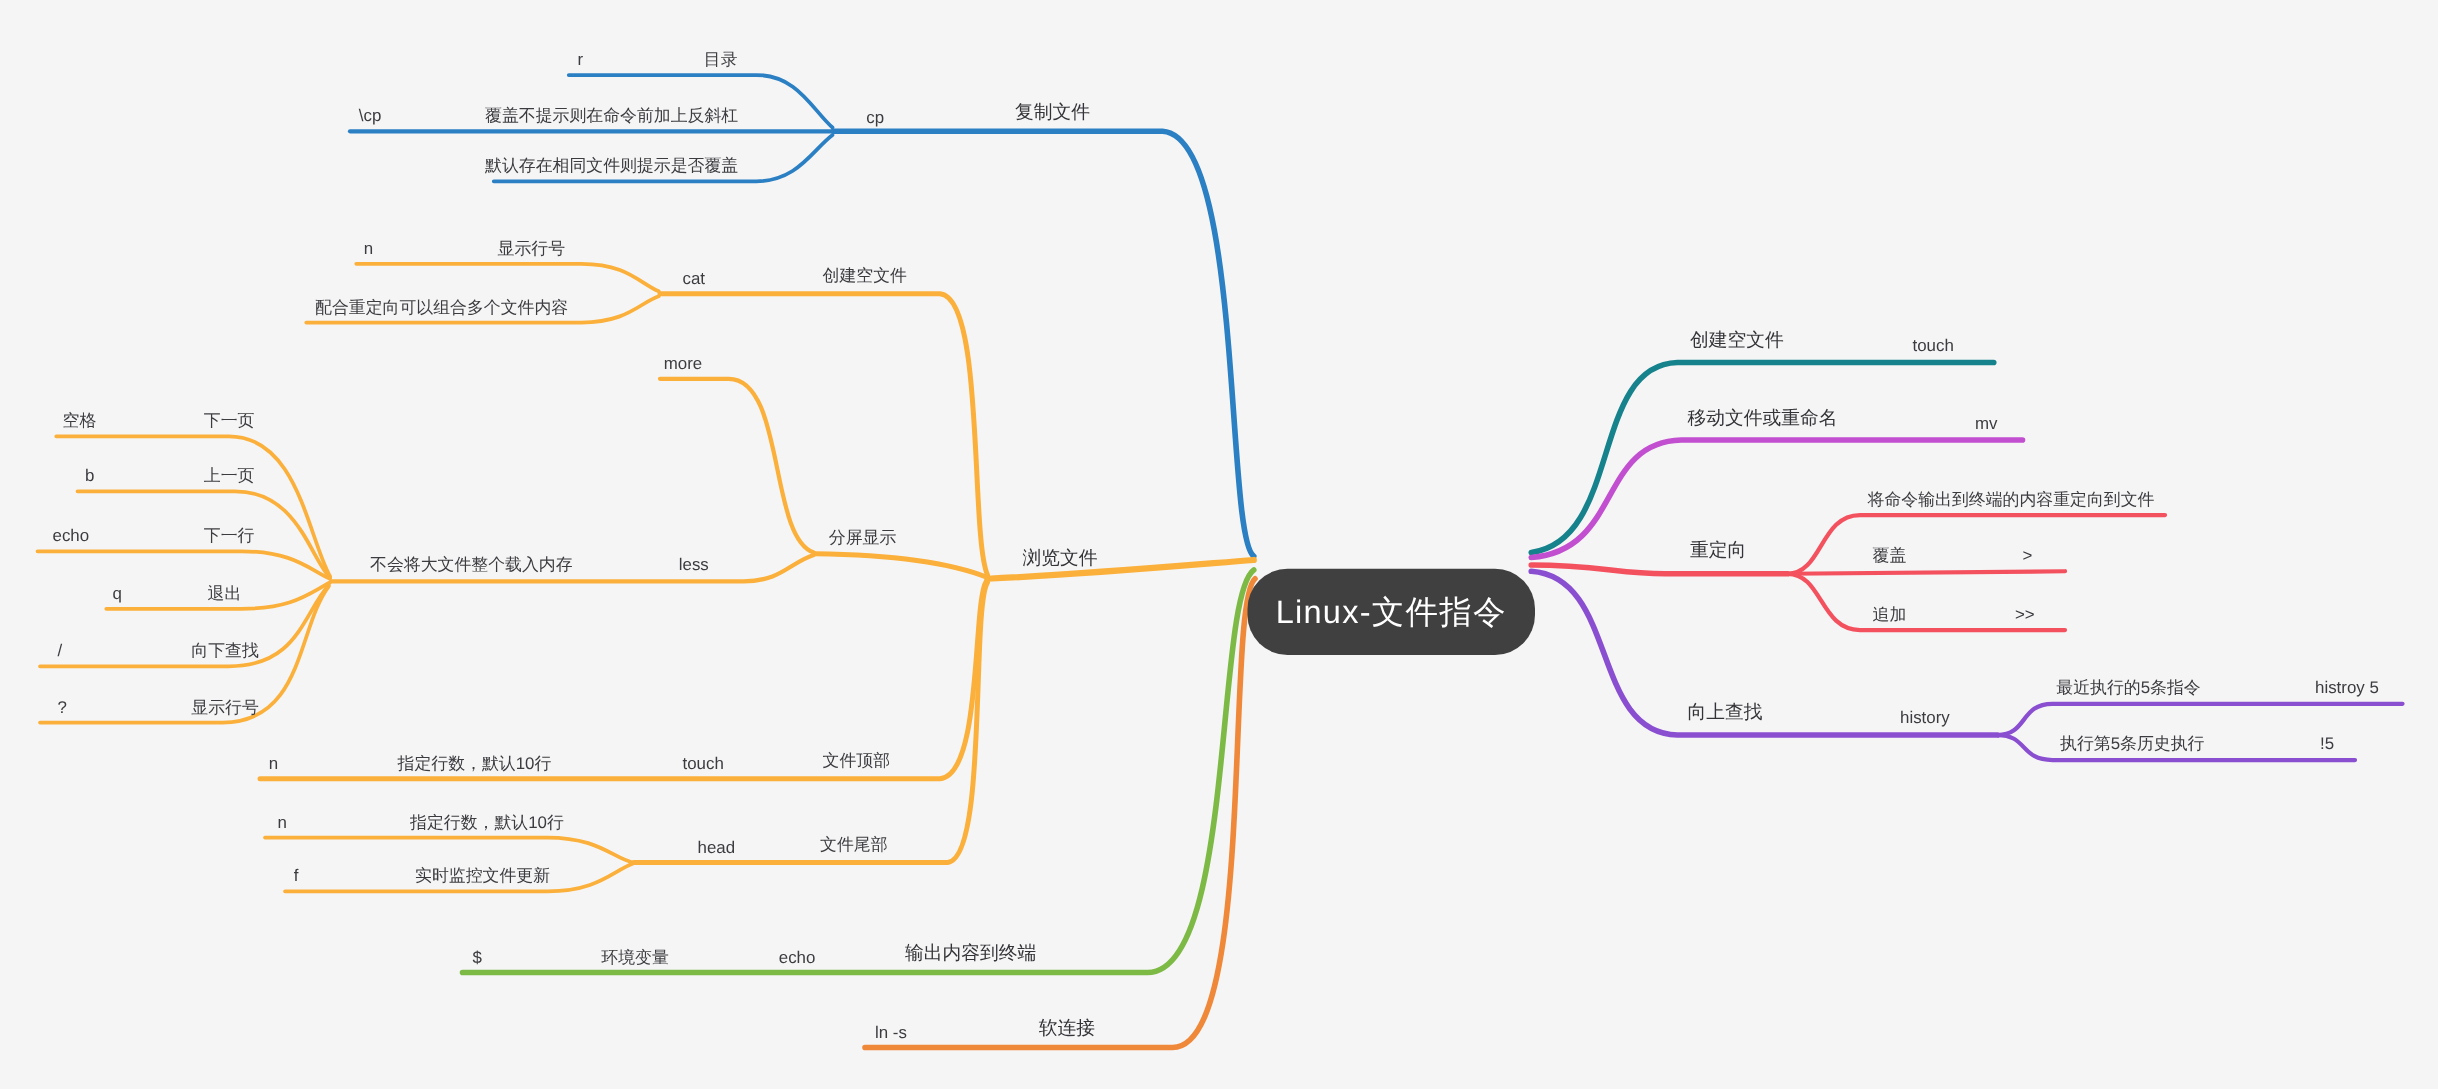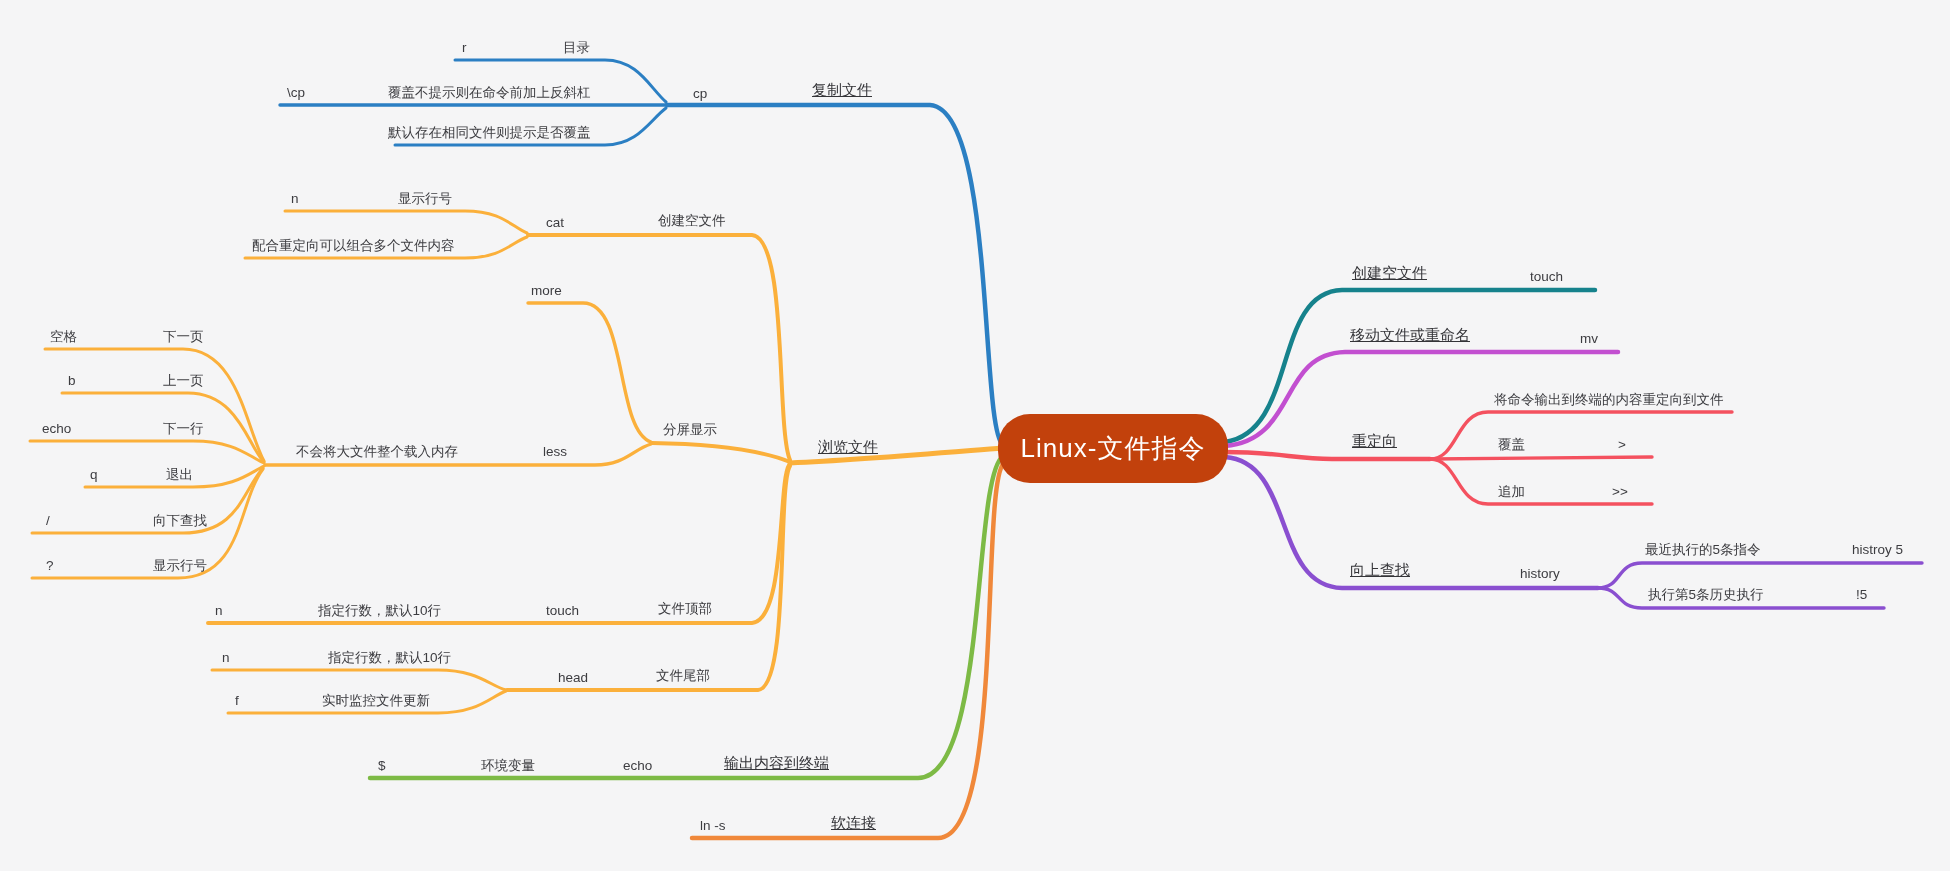--- a/index.html
+++ b/index.html
@@ -1,21 +1,21 @@
 <!DOCTYPE html>
 <html><head>
 <meta charset="utf-8">
 <style>
   html,body{margin:0;padding:0;background:#f5f5f6;}
   .canvas{position:relative;width:1950px;height:871px;background:#f5f5f6;overflow:hidden;
           font-family:"Liberation Sans","DejaVu Sans",sans-serif;}
   .wires{position:absolute;left:0;top:0;z-index:1;}
   .wires path{fill:none;stroke-linecap:round;stroke-linejoin:round;}
   .lbl{position:absolute;z-index:2;font-size:13.5px;color:#3c3c40;white-space:nowrap;line-height:17px;cursor:default;}
-  .lv1{font-size:15px;color:#343438;line-height:19px;text-decoration:underline;}
+  .lv1{font-size:15px;color:#343438;line-height:19px;}
   .root-node{position:absolute;z-index:3;left:998px;top:414px;width:230px;height:69px;
              border-radius:32px;display:flex;align-items:center;justify-content:center;
              color:#ffffff;font-size:26px;font-weight:400;letter-spacing:1px;}
 </style>
 </head>
 <body>
 
 <div class="canvas">
 
   <svg class="wires" width="1950" height="871" viewBox="0 0 1950 871">
@@ -70,21 +70,21 @@
       <path d="M1430,459 C1458,459 1456,504 1488,504 L1652,504" stroke-width="3.4"></path>
     </g>
 
     <g stroke="#8a4fd0">
       <path d="M1225,457 C1295,462 1272,586 1342,588 L1598,588" stroke-width="4.5"></path>
       <path d="M1598,588 C1622,588 1616,563 1642,563 L1922,563" stroke-width="3.4"></path>
       <path d="M1598,588 C1622,588 1616,608 1642,608 L1884,608" stroke-width="3.4"></path>
     </g>
   </svg>
 
-  <div class="root-node" style="background-color: #c2410c;">Linux-文件指令</div>
+  <div class="root-node" style="background-color: #404040; margin-top: 41px;">Linux-文件指令</div>
 
   <div class="lbl" style="left:462px;top:39px">r</div>
   <div class="lbl" style="left:563px;top:39px">目录</div>
   <div class="lbl" style="left:287px;top:84px">\cp</div>
   <div class="lbl" style="left:388px;top:84px">覆盖不提示则在命令前加上反斜杠</div>
   <div class="lbl" style="left:388px;top:124px">默认存在相同文件则提示是否覆盖</div>
   <div class="lbl" style="left:693px;top:85px">cp</div>
   <div class="lbl lv1" style="left:812px;top:80px">复制文件</div>
 
   <div class="lbl lv1" style="left:818px;top:437px">浏览文件</div>
@@ -114,21 +114,21 @@
   <div class="lbl" style="left:153px;top:557px">显示行号</div>
 
   <div class="lbl" style="left:215px;top:602px">n</div>
   <div class="lbl" style="left:318px;top:602px">指定行数，默认10行</div>
   <div class="lbl" style="left:546px;top:602px">touch</div>
   <div class="lbl" style="left:658px;top:600px">文件顶部</div>
 
   <div class="lbl" style="left:222px;top:649px">n</div>
   <div class="lbl" style="left:328px;top:649px">指定行数，默认10行</div>
   <div class="lbl" style="left:235px;top:692px">f</div>
-  <div class="lbl" style="left:322px;top:692px">实时监控文件更新</div>
+  <div class="lbl" style="left:332px;top:692px">实时监控文件更新</div>
   <div class="lbl" style="left:558px;top:669px">head</div>
   <div class="lbl" style="left:656px;top:667px">文件尾部</div>
 
   <div class="lbl" style="left:378px;top:757px">$</div>
   <div class="lbl" style="left:481px;top:757px">环境变量</div>
   <div class="lbl" style="left:623px;top:757px">echo</div>
   <div class="lbl lv1" style="left:724px;top:753px">输出内容到终端</div>
 
   <div class="lbl" style="left:700px;top:817px">ln -s</div>
   <div class="lbl lv1" style="left:831px;top:813px">软连接</div>

